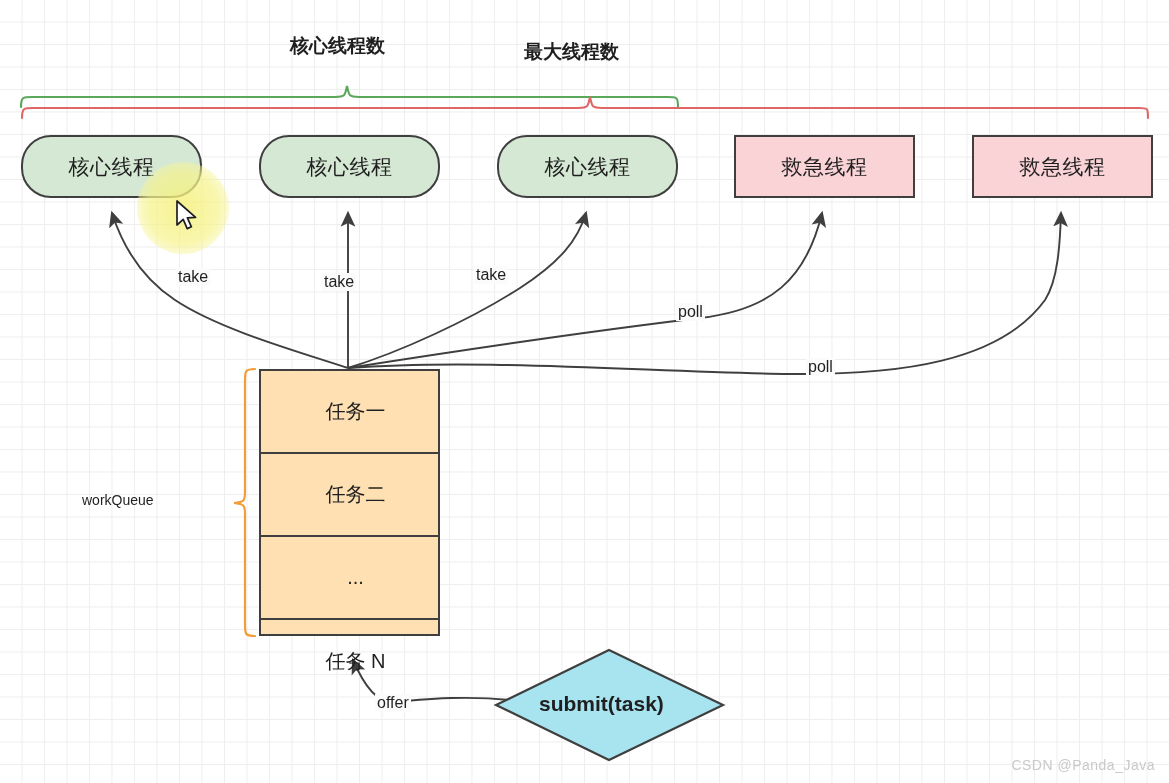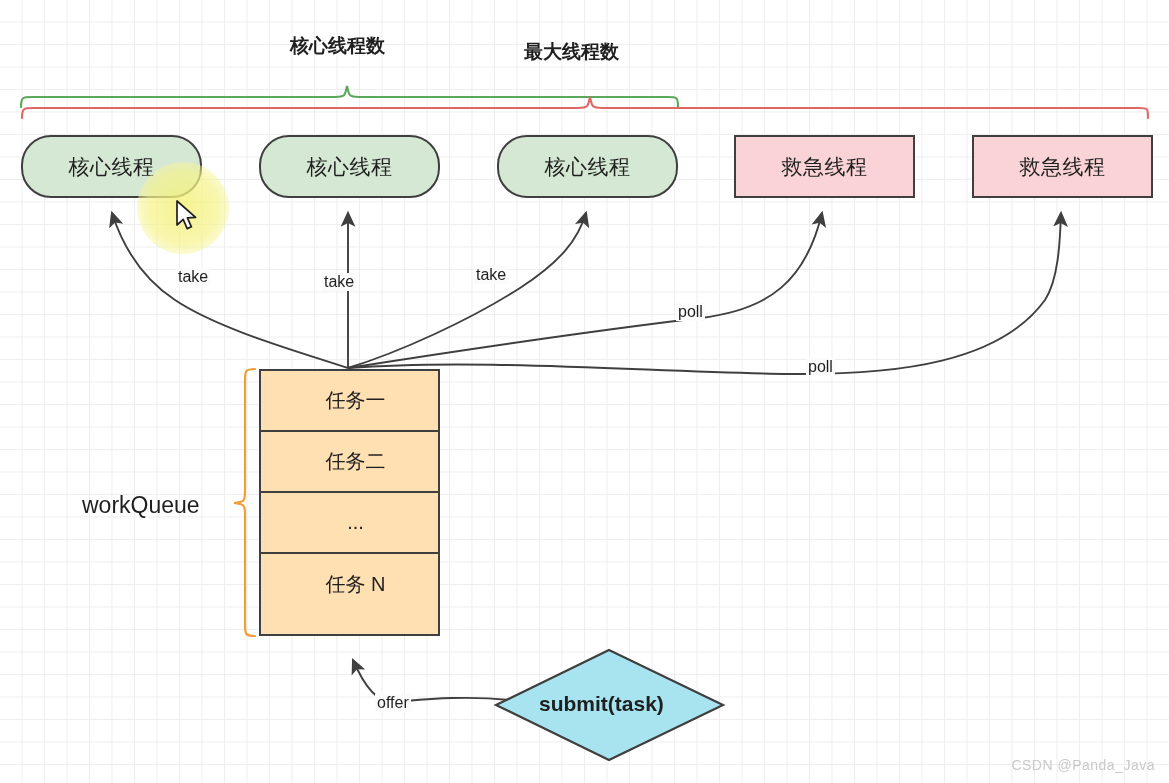--- a/index.html
+++ b/index.html
@@ -47,21 +47,21 @@
   .node.core { background: #d5e8d4; border-radius: 30px; }
   .node.burst { background: #fad3d6; font-family: Liberation Mono, monospace; }
   .queue-box {
     position: absolute;
     box-sizing: border-box;
     border: 2px solid #3f3f3f;
     background: #ffe0b2;
   }
   .queue-cell {
     box-sizing: border-box;
-    height: 61px;
+    height: 83px;
     display: flex;
     align-items: center;
     justify-content: center;
     font-size: 20px;
     color: #1f1f1f;
     border-bottom: 2px solid #3f3f3f;
     padding-left: 12px;
   }
   .queue-cell:last-child { border-bottom: none; }
   .edge-label {
@@ -74,21 +74,21 @@
   }
   .brace-label {
     position: absolute;
     font-size: 19px;
     color: #1f1f1f;
     white-space: nowrap;
     font-weight: bold;
   }
   .wq-label {
     position: absolute;
-    font-size: 23px;
+    font-size: 14px;
     color: #1f1f1f;
     white-space: nowrap;
   }
   .diamond-text {
     position: absolute;
     font-size: 21px;
     font-weight: bold;
     color: #1f1f1f;
     white-space: nowrap;
   }

